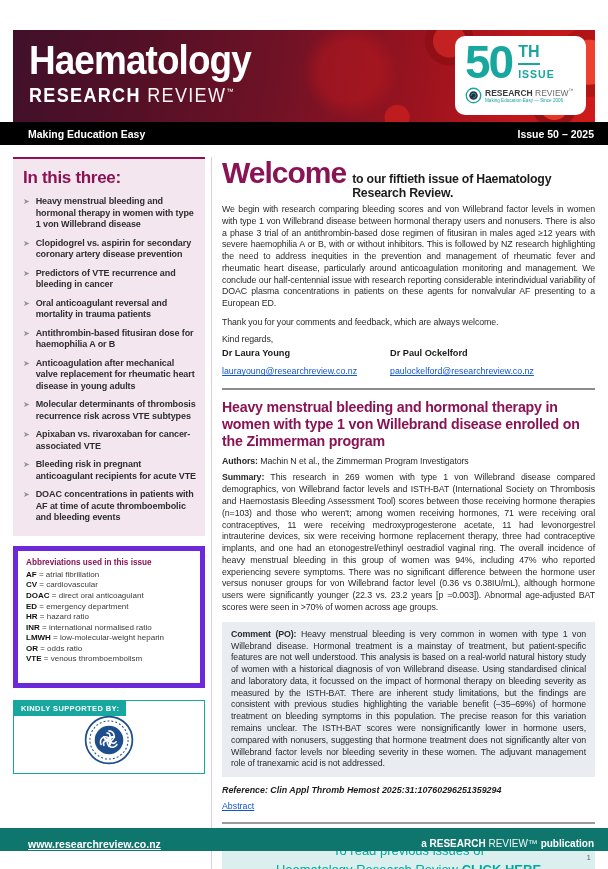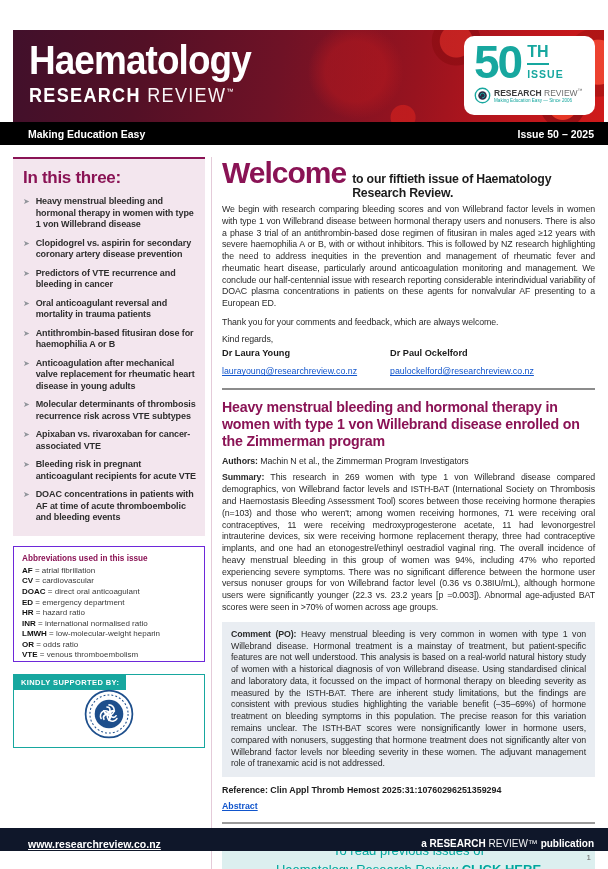--- a/index.html
+++ b/index.html
@@ -2,21 +2,21 @@
 <html><head>
 <meta charset="utf-8">
 <style>
   * { margin:0; padding:0; box-sizing:border-box; }
   html,body { background:#fff; }
   body { font-family:"Liberation Sans", sans-serif; color:#222; }
   .page { position:relative; width:608px; height:869px; background:#fff; overflow:hidden; }
 
   
   .masthead {
-    position:absolute; top:30px; left:13px; right:4px; height:92px;
+    position:absolute; top:30px; left:13px; right:13px; height:92px;
     background:
       radial-gradient(circle at 93% 82%, rgba(235,60,40,.85) 0 14px, rgba(150,15,20,.9) 15px 22px, transparent 23px),
       radial-gradient(circle at 75% 12%, rgba(210,40,35,.7) 0 16px, rgba(140,12,18,.7) 17px 24px, transparent 25px),
       radial-gradient(circle at 66% 95%, rgba(200,30,30,.8) 0 12px, transparent 13px),
       radial-gradient(circle at 99% 35%, rgba(240,70,50,.9) 0 22px, rgba(170,20,20,.8) 23px 34px, transparent 35px),
       radial-gradient(circle at 58% 45%, rgba(190,25,30,.45) 0 30px, transparent 48px),
       linear-gradient(100deg, #41102b 0%, #531026 22%, #6f1226 45%, #97131f 68%, #bc161c 85%, #cf1a1a 100%);
     overflow:hidden;
   }
   .mast-text { position:absolute; left:16px; top:10px; transform:scaleX(.9); transform-origin:left top; }
@@ -57,21 +57,21 @@
   .main { flex:1; padding-left:10px; }
 
   
   .issue-panel { background:#f3e6ee; border-top:2px solid #8a1355; padding:9px 8px 12px 10px; }
   .issue-panel h2 { color:#8a1355; font-size:17px; font-weight:bold; letter-spacing:-.3px; margin-bottom:8px; }
   .toc { list-style:none; }
   .toc li { display:flex; margin-bottom:7px; cursor:pointer; }
   .toc .arr { color:#8f9399; font-size:8px; line-height:11px; margin-right:6px; flex:0 0 auto; }
   .toc .txt { font-size:9px; font-weight:bold; color:#2e2e2e; line-height:1.28; letter-spacing:-.1px; }
 
-  .abbrev-box { margin-top:10px; border:1px solid #6d28d9; background:#fff; padding:7px 8px 0 8px; }
+  .abbrev-box { margin-top:10px; border:5px solid #6d28d9; background:#fff; padding:7px 8px 18px 8px; }
   .abbrev-box h3 { color:#8a1355; font-size:8.2px; font-weight:bold; margin-bottom:3px; }
   .abbrev-row { font-size:8px; color:#3a3a3a; line-height:1.32; }
   .abbrev-row b { color:#111; }
 
   .supported-box { margin-top:12px; border:1px solid #17a79f; background:#fff; position:relative; height:74px; }
   .supported-chip { position:absolute; top:0; left:0; background:#17a79f; color:#fff; font-size:7.5px; font-weight:bold; letter-spacing:.4px; padding:3px 7px; }
   .supported-logo { position:absolute; left:50%; top:54%; transform:translate(-50%,-50%); }
 
   
   .welcome-row { display:flex; align-items:baseline; margin-top:1px; }
@@ -86,30 +86,30 @@
   .editor { width:168px; }
   .editor .nm { font-size:9.2px; font-weight:bold; color:#1c1c1c; line-height:1.5; }
   .editor a { font-size:8.8px; color:#1155cc; text-decoration:underline; cursor:pointer; }
   .div1 { border:none; border-top:2px solid #8c8c8c; margin:10px 0 9px 0; }
   .div2 { border:none; border-top:2px solid #9b9b9b; margin:9px 0 9px 0; }
 
   .article-title { color:#8a1355; font-size:14.2px; font-weight:bold; line-height:1.18; letter-spacing:-.2px; }
   p.authors { margin-top:6px; }
   p.summary { margin-top:5px; }
   .comment-box { background:#e9edf2; padding:7px 9px; margin-top:8px; }
-  p.reference { margin-top:8px; font-weight:bold; color:#1c1c1c; font-size:8.9px; }
-  .abstract-link { display:inline-block; margin-top:0; font-size:8.8px; color:#1155cc; text-decoration:underline; cursor:pointer;font-weight:bold; }
+  p.reference { margin-top:8px; font-style:italic; font-weight:bold; color:#1c1c1c; font-size:8.9px; }
+  .abstract-link { display:inline-block; margin-top:0; font-size:8.8px; color:#1155cc; text-decoration:underline; cursor:pointer; }
 
   .prev-box { background:#dcefef; text-align:center; padding:9px 6px; }
   .prev-box .l1, .prev-box .l2 { color:#00a79d; font-size:13px; line-height:1.45; }
   .prev-box .cta { color:#00a79d; font-weight:bold; text-decoration:underline; cursor:pointer; }
 
   
   .footerbar {
-    position:absolute; top:828px; left:0; right:0; height:23px; background:#0f172a;
+    position:absolute; top:828px; left:0; right:0; height:23px; background:#0f766e;
     display:flex; align-items:center; justify-content:space-between; padding:8px 14px 0 28px;
   }
   .footerbar a { color:#fff; font-size:10.5px; font-weight:bold; text-decoration:underline; cursor:pointer; }
   .pub { color:#fff; font-size:10px; }
   .pub .b { font-weight:bold; }
   .pub .n { font-weight:normal; opacity:.95; }
   .pagenum { position:absolute; top:853px; right:17px; font-size:8px; color:#666; }
 </style>
 </head>
 <body>

